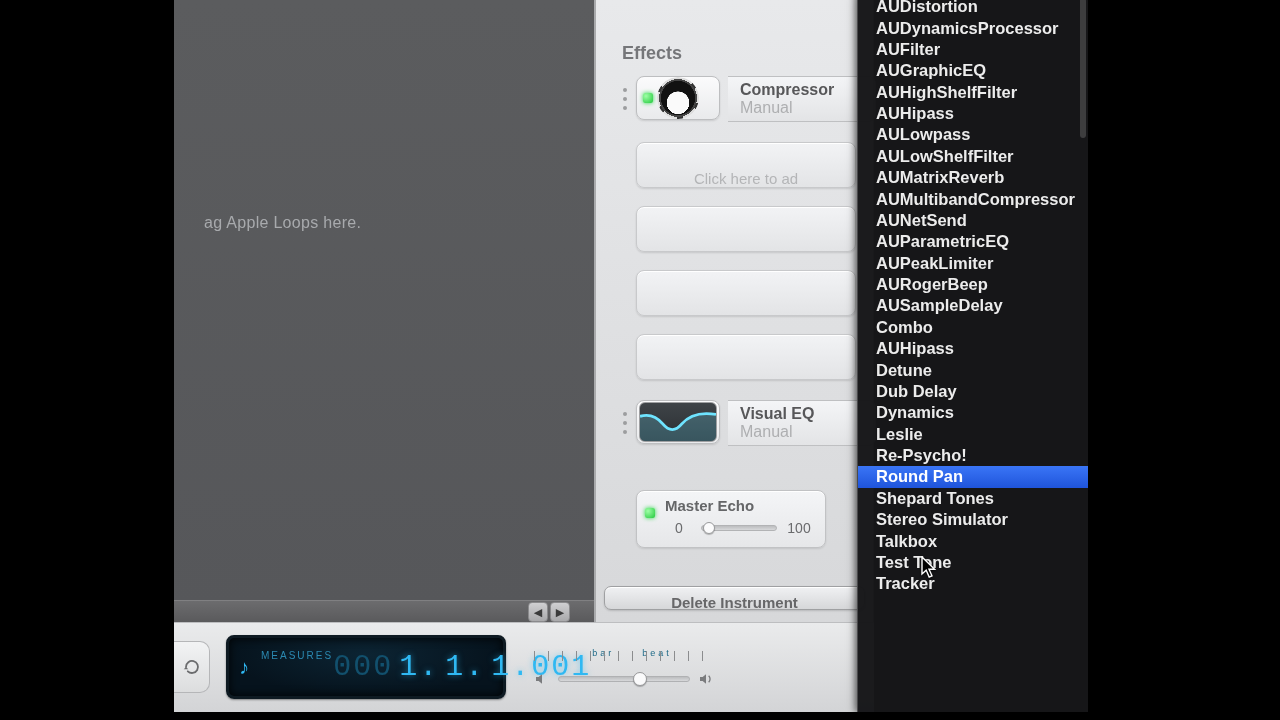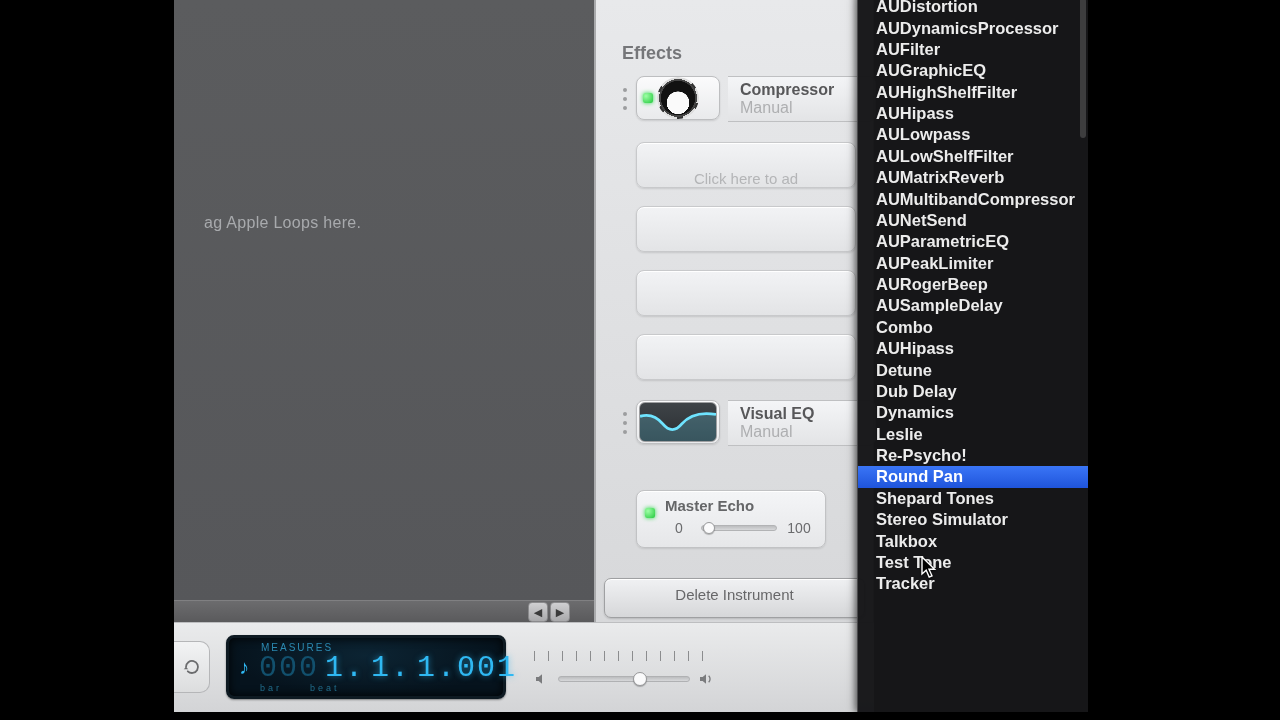--- a/index.html
+++ b/index.html
@@ -84,29 +84,30 @@
     left: 0; right: 0; bottom: 0;
     height: 48px;
     display: flex;
     align-items: center;
     justify-content: center;
     gap: 8px;
     padding: 0 8px;
   }
   .pill-btn {
     flex: 1;
-    height: 40px;
+    height: 24px;
     background: linear-gradient(#f0f1f3,#d6d7d9);
     border: 1px solid #9fa0a2;
     border-radius: 7px;
     color: #676769;
     font-size: 15px;
     box-shadow: 0 1px 0 #fff inset, 0 1px 2px rgba(0,0,0,.15);
     text-align: center;
     line-height: 32px;
+    font-weight: bold;
   }
 
   .section-label {
     position: absolute;
     left: 26px;
     top: 43px;
     color: #757679;
     font-size: 18px;
     font-weight: 600;
   }
@@ -253,21 +254,21 @@
     border-radius:8px;
     box-shadow: inset 0 0 10px rgba(0,0,0,.9), 0 1px 2px rgba(0,0,0,.4);
     color:#39c5ff;
     display:flex; align-items:center;
     padding:0 10px;
     gap:10px;
   }
   .lcd-icon {
     width:28px; text-align:center; font-size:20px; color:#2fb8f2;
   }
-  .lcd-main { display:flex; flex-direction:column; }
+  .lcd-main { display:flex; flex-direction:row; }
   .lcd-label { font-size:10px; letter-spacing:2px; color:#2b89b1; margin-bottom:-2px; margin-left:2px;}
   .lcd-digits {
     font-family: "DS-Digital","Courier New",monospace;
     font-size:30px; letter-spacing:2px;
     color:#2fb8f2;
     text-shadow:0 0 6px rgba(47,184,242,.6);
     display:flex; gap:6px;
   }
   .lcd-digits .dim { color:#12506d; text-shadow:none; }
   .lcd-sub { font-size:9px; letter-spacing:3px; color:#206b89; display:flex; gap:28px; margin-top:-2px; margin-left:1px;}

